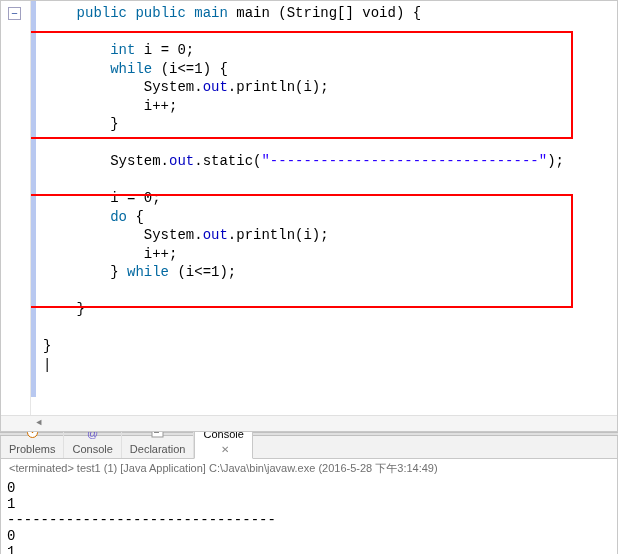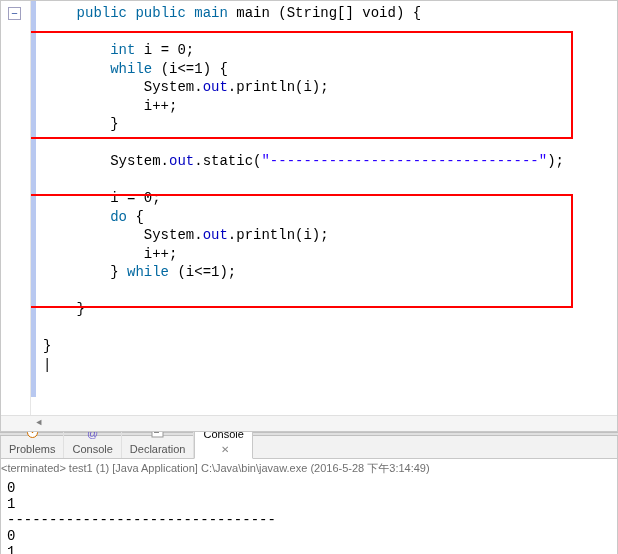--- a/index.html
+++ b/index.html
@@ -21,21 +21,21 @@
   .splitter { height:4px; background:#e0e0e0; border-top:1px solid #c0c0c0; border-bottom:1px solid #c0c0c0; cursor:row-resize; }
 
   .views-panel { border:1px solid #c8c8c8; border-top:none; }
   .tabs-row { display:flex; align-items:flex-end; height:23px; background:#f2f2f2; border-bottom:1px solid #c8c8c8; font-family:"Segoe UI",Tahoma,Arial,sans-serif; font-size:11px; }
   .tab { display:flex; align-items:center; gap:4px; padding:3px 8px; color:#555; cursor:pointer; border-right:1px solid #e0e0e0;flex-direction:column; }
   .tab.active { background:#fff; border:1px solid #c8c8c8; border-bottom:1px solid #fff; margin-bottom:-1px; color:#000; }
   .tab .ico { width:14px; height:14px; display:inline-flex; align-items:center; justify-content:center; }
   .tab .ico-x { display:none; }
   .tab.active .ico-x { display:inline; font-family:Arial,sans-serif; font-size:10px; color:#888; margin-left:3px; }
 
-  .status-line { padding:2px 0; font-family:"Segoe UI",Tahoma,Arial,sans-serif; font-size:11px; color:#707070; background:#fff; }
+  .status-line { padding:2px 8px; font-family:"Segoe UI",Tahoma,Arial,sans-serif; font-size:11px; color:#707070; background:#fff; }
   .console-out { padding:2px 6px 6px 6px; font-family:"Consolas","Courier New",monospace; font-size:14px; line-height:16px; white-space:pre; color:#000; background:#fff; }
 </style>
 </head>
 <body>
 
 <div class="editor-area">
   <div class="gutter">
     <div class="fold-icon">−</div>
   </div>
   <div class="code-col">

